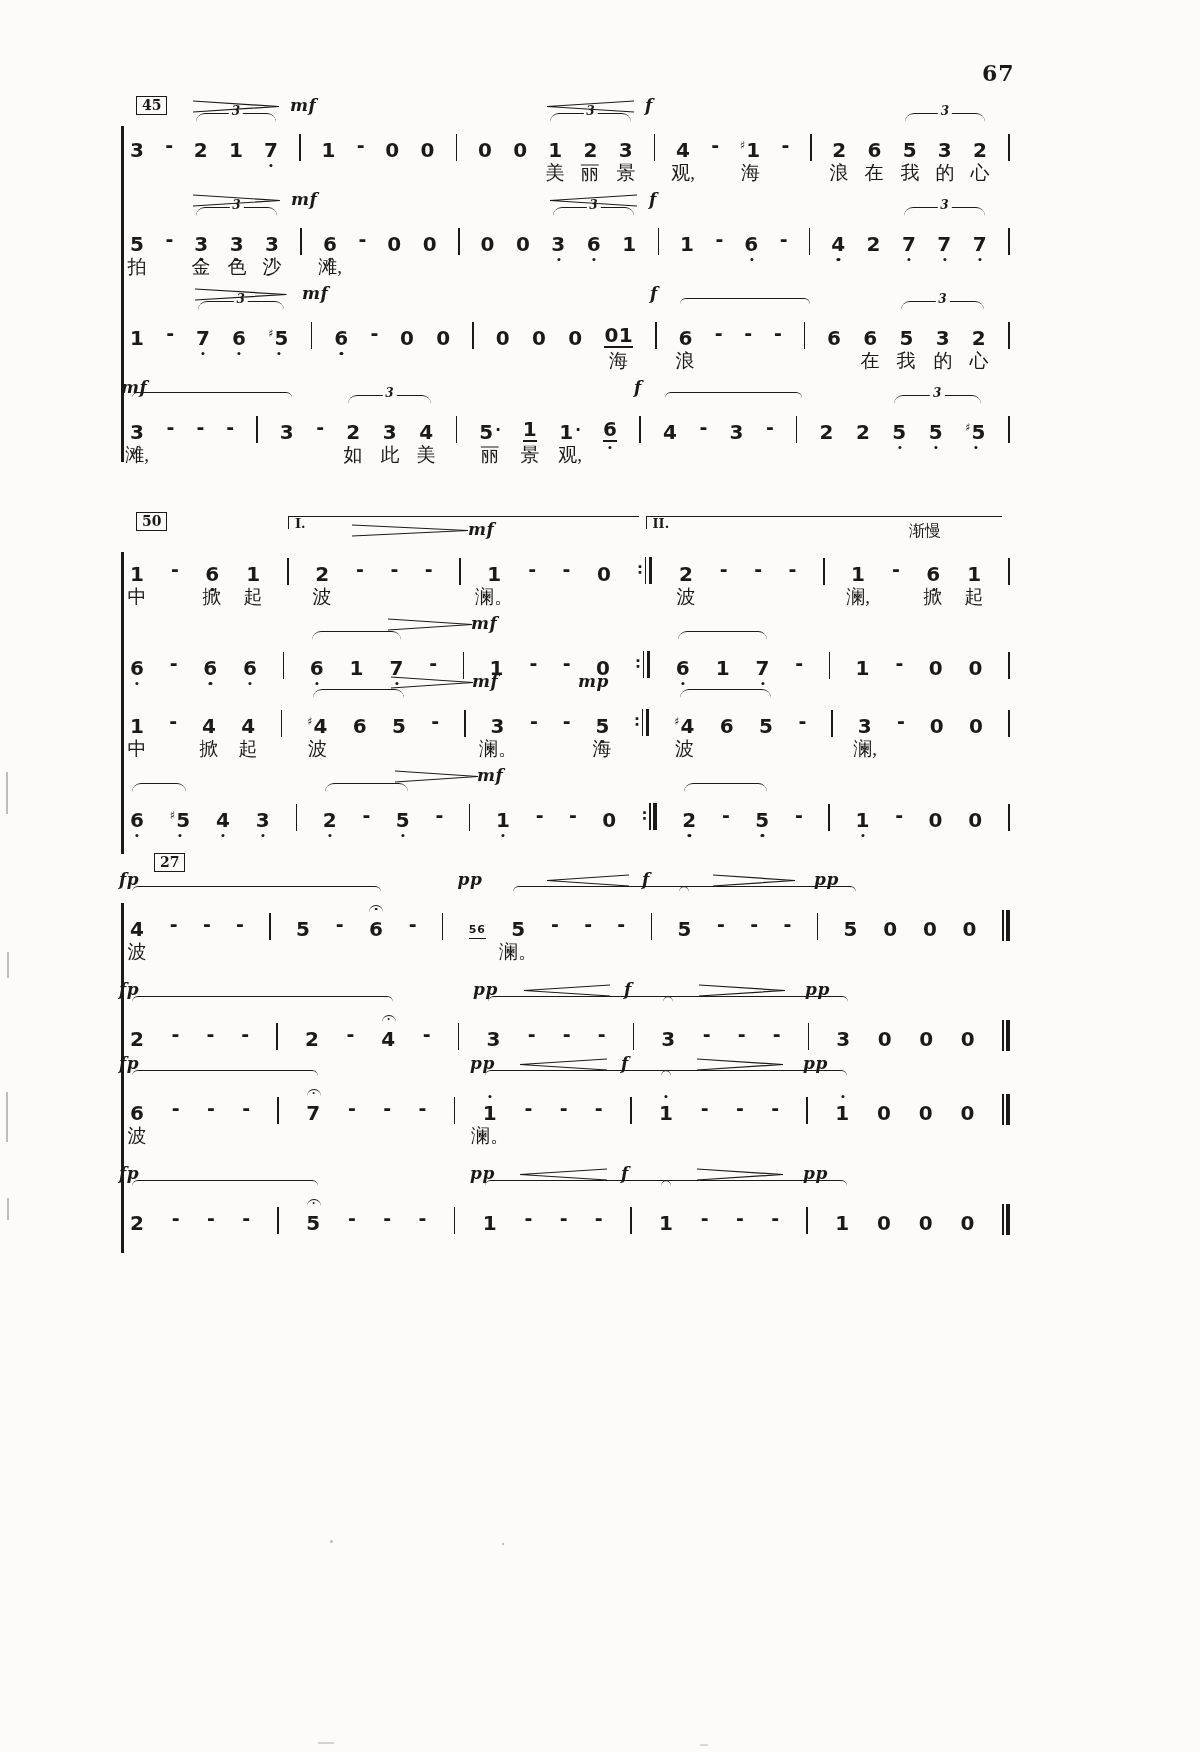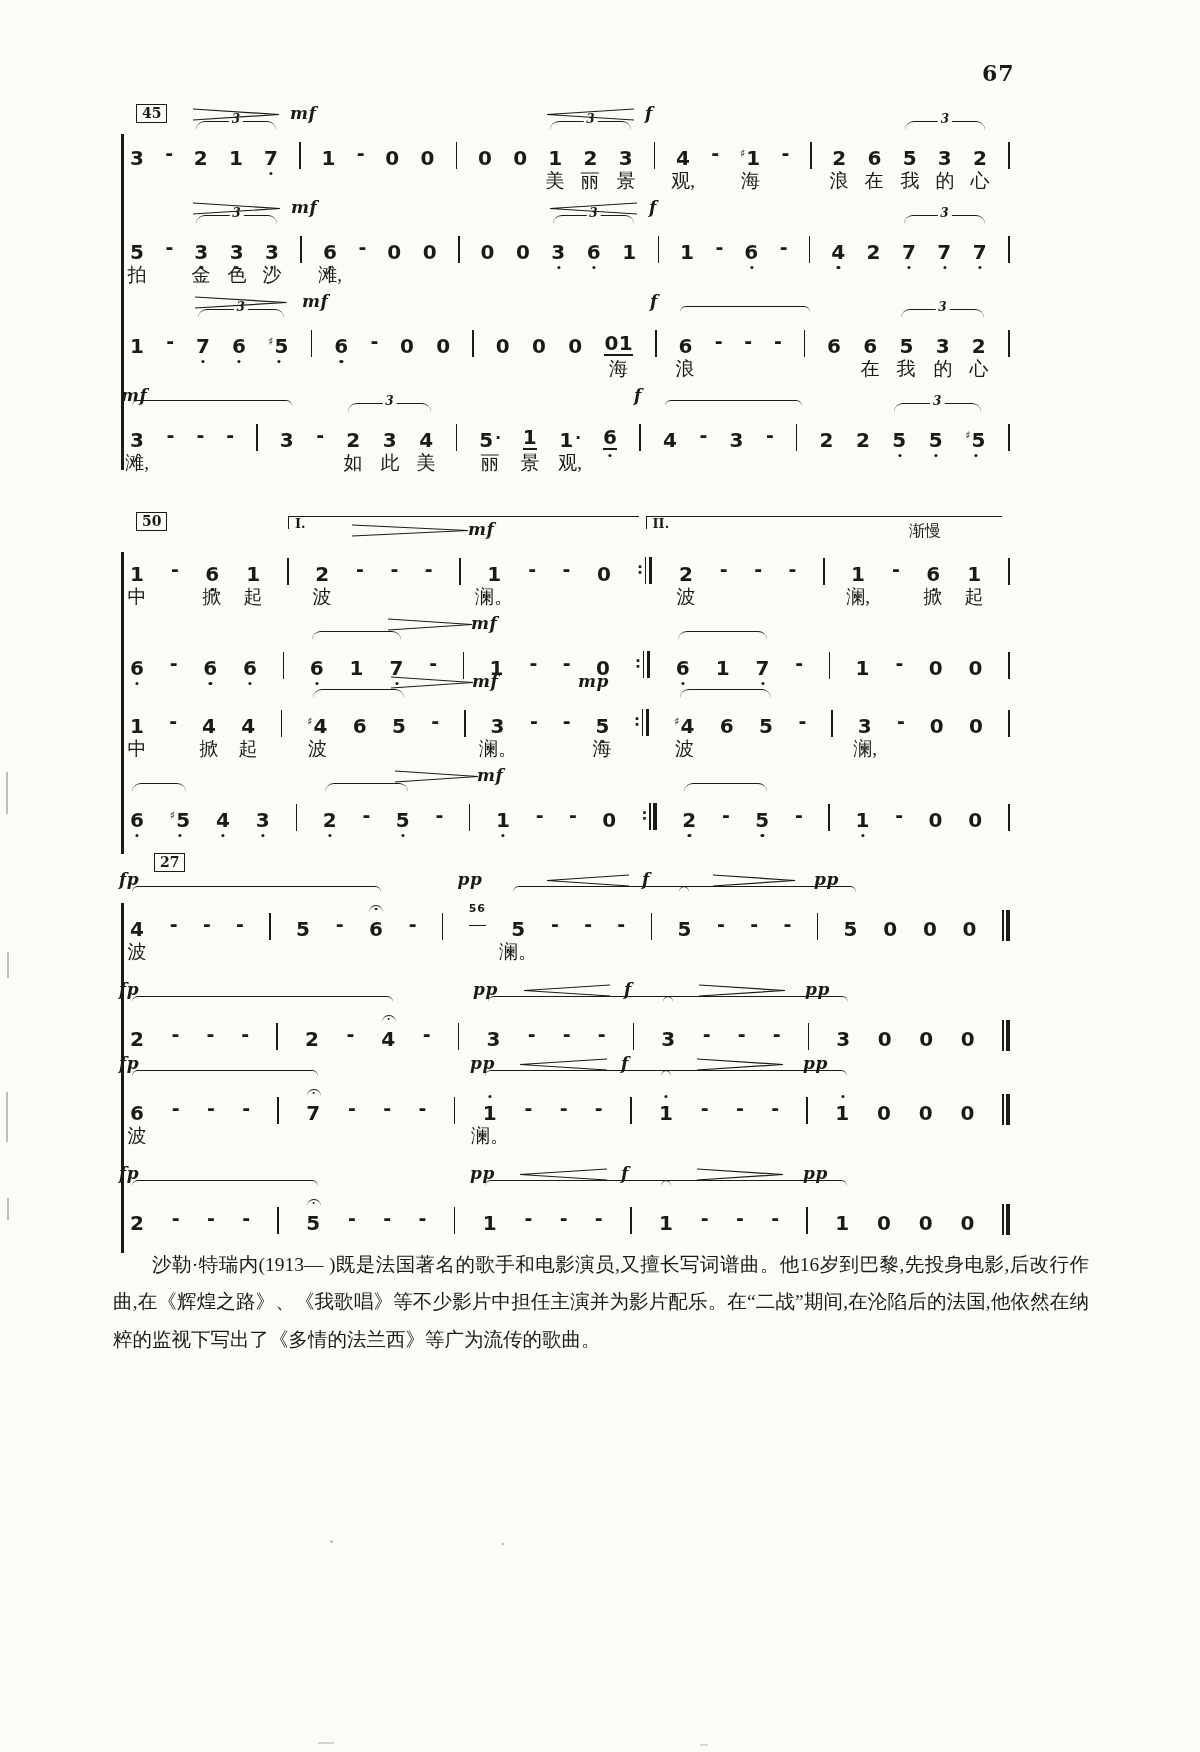--- a/index.html
+++ b/index.html
@@ -2,21 +2,21 @@
 <html><head>
 <meta charset="utf-8">
 <style>
   :root{ --ink:#1b1a17; --paper:#fcfbf8; }
   html,body{margin:0;padding:0;background:#e8e8e6;}
   .page{position:relative;width:1200px;height:1752px;background:var(--paper);overflow:hidden;
         font-family:"Liberation Serif",serif;color:var(--ink);margin:0 auto;}
   .pageno{position:absolute;left:982px;top:60px;font:700 22px "DejaVu Serif",serif;letter-spacing:1px;}
 
   .system{position:absolute;left:130px;width:880px;}
-  .s1{top:100px}.s2{top:512px}.s3{top:855px}
+  .s1{top:92px}.s2{top:512px}.s3{top:855px}
   .rows{position:relative;padding-top:10px;}
   .s2 .rows{padding-top:14px;}
   .mbox{position:absolute;border:1.6px solid var(--ink);font:700 14px "DejaVu Serif",serif;
         padding:1px 5px;line-height:1.1;background:var(--paper);z-index:3;}
   .s1 .mbox{top:4px;left:6px}.s2 .mbox{top:0px;left:6px}.s3 .mbox{top:-2px;left:24px}
   .sysline{position:absolute;left:-9px;width:3px;background:var(--ink);}
   .s1 .sysline{top:34px;height:336px}
   .s2 .sysline{top:40px;height:302px}
   .s3 .sysline{top:48px;height:350px}
 
@@ -30,21 +30,21 @@
   .num{font:700 20px "DejaVu Sans",sans-serif;line-height:1;letter-spacing:.5px;}
   .num.under{border-bottom:2px solid var(--ink);padding-bottom:1px;}
   .dash{font:700 19px "DejaVu Sans",sans-serif;line-height:1;padding-bottom:5px;}
   .bar{width:1.6px;height:27px;background:var(--ink);margin-bottom:-1px;}
   .rpt,.fin{display:inline-flex;align-items:center;gap:2.5px;height:28px;}
   .rdots{font:700 15px "DejaVu Sans",sans-serif;line-height:1;}
   .bthin{width:1.6px;height:27px;background:var(--ink);}
   .bthick{width:3.6px;height:27px;background:var(--ink);}
   .fin .bthin,.fin .bthick{height:31px;}
   .grace{font:700 11px "DejaVu Sans",sans-serif;border-bottom:1.4px solid var(--ink);
-         padding-bottom:10px;margin-bottom:13px;letter-spacing:1px;}
+         padding-bottom:2px;letter-spacing:1px;}
   .sharp{font:700 11px "DejaVu Sans",sans-serif;display:inline-block;transform:translateY(-8px);margin-right:1px;}
   .aug{font:700 15px "DejaVu Sans",sans-serif;line-height:1;margin-left:1.5px;padding-bottom:4px;}
   .odot{position:absolute;width:3.2px;height:3.2px;border-radius:50%;background:var(--ink);
         left:50%;transform:translateX(-50%);}
   .odot.low{bottom:-7px}.odot.high{top:-8px}
   .ferm{position:absolute;left:50%;top:-14px;transform:translateX(-50%);width:14px;height:7px;
         border-top:1.6px solid var(--ink);border-radius:8px 8px 0 0;}
   .ferm::after{content:"";position:absolute;left:50%;top:1.5px;width:2.8px;height:2.8px;
         border-radius:50%;background:var(--ink);transform:translateX(-50%);}
 
@@ -1061,21 +1061,20 @@
           <div class="arc tie" style="left: 531px; width: 186px;"></div>
           <svg width="86" height="13" class="hp" style="left: 567px;">
             <path d="M0 1 L86 6.5 M0 12 L86 6.5" fill="none" stroke="#1b1a17" stroke-width="1.2"></path>
           </svg>
           <span class="dyn" style="left: 673px;">pp</span>
         </div>
       </div>
   </section>
 
   <section class="notes-text">
-    <p class="para">沙勒·特瑞内(1913— )既是法国著名的歌手和电影演员,又擅长写词谱曲。他16岁到巴黎,先投身电影,后改行作曲,在《辉煌之路》、《我歌唱》等不少影片中担任主演并为影片配乐。在“二战”期间,在沦陷后的法国,他依然在纳粹的监视下写出了《多情的法兰西》等广为流传的歌曲。</p>
   </section>
 
   <div class="art a1"></div>
   <div class="art a2"></div>
   <div class="art a3"></div>
   <div class="art a4"></div>
   <div class="art a5"></div>
   <div class="art a6"></div>
   <div class="art a7"></div>
   <div class="art a8"></div>

